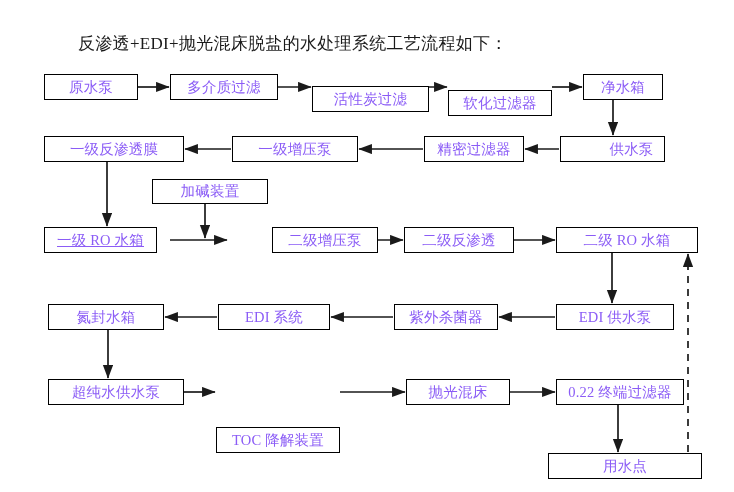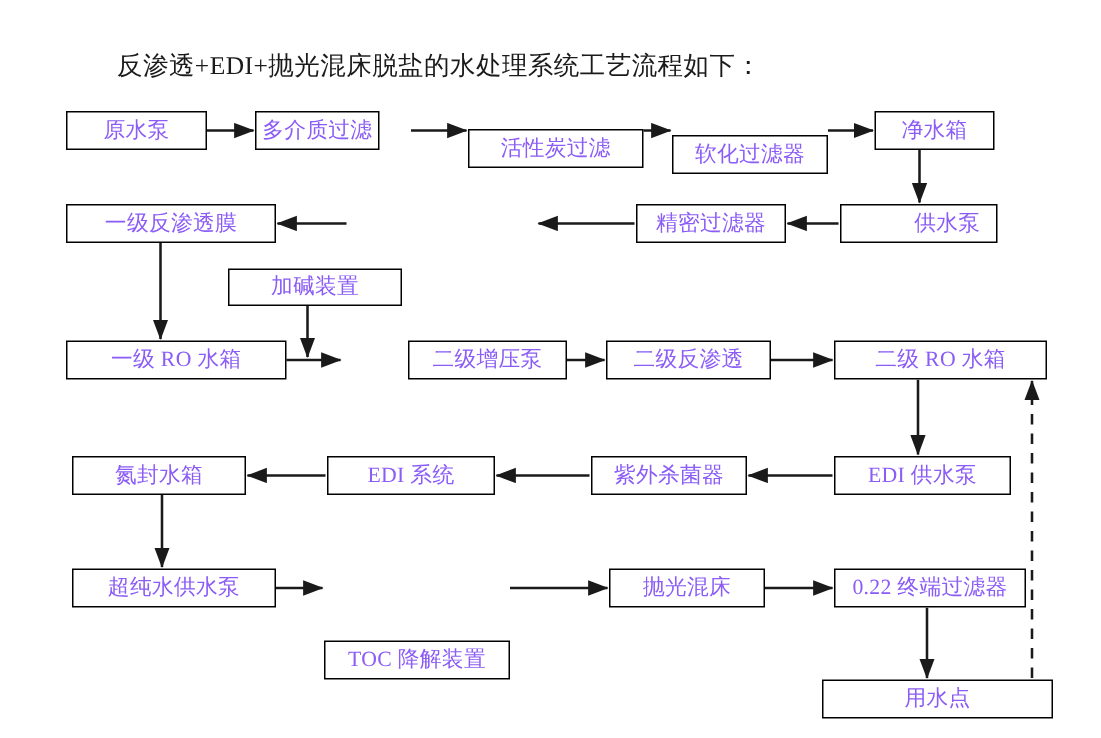--- a/index.html
+++ b/index.html
@@ -98,32 +98,33 @@
       <line x1="340" y1="392" x2="405" y2="392"></line>
       <line x1="510" y1="392" x2="555" y2="392"></line>
 
       <line x1="618" y1="405" x2="618" y2="452"></line>
 
       <line x1="688" y1="452" x2="688" y2="254" stroke-dasharray="7,6"></line>
     </g>
   </svg>
 
   <div class="node" style="left:44px;top:74px;width:94px;height:26px;">原水泵</div>
-  <div class="node" style="left:170px;top:74px;width:83px;height:26px;">多介质过滤</div>
+  <div class="node" style="left:170px;top:74px;width:108px;height:26px;">多介质过滤</div>
   <div class="node" style="left:312px;top:86px;width:117px;height:26px;">活性炭过滤</div>
   <div class="node" style="left:448px;top:90px;width:104px;height:26px;text-align:right;">软化过滤器</div>
   <div class="node" style="left:583px;top:74px;width:80px;height:26px;">净水箱</div>
 
   <div class="node" style="left:560px;top:136px;width:105px;height:26px;padding-left:38px;">供水泵</div>
   <div class="node" style="left:424px;top:136px;width:100px;height:26px;">精密过滤器</div>
+  <div class="node" style="left:232px;top:136px;width:126px;height:26px;">一级增压泵</div>
   <div class="node" style="left:44px;top:136px;width:140px;height:26px;">一级反渗透膜</div>
 
   <div class="node" style="left:152px;top:179px;width:116px;height:25px;">加碱装置</div>
 
-  <div class="node" style="left:44px;top:227px;width:147px;height:26px;">一级 RO 水箱</div>
+  <div class="node" style="left:44px;top:227px;width:113px;height:26px;text-decoration:underline;">一级 RO 水箱</div>
   <div class="node" style="left:228px;top:227px;width:106px;height:26px;margin-left:44px;">二级增压泵</div>
   <div class="node" style="left:404px;top:227px;width:110px;height:26px;">二级反渗透</div>
   <div class="node" style="left:556px;top:227px;width:142px;height:26px;">二级 RO 水箱</div>
 
   <div class="node" style="left:556px;top:304px;width:118px;height:26px;">EDI 供水泵</div>
   <div class="node" style="left:394px;top:304px;width:104px;height:26px;">紫外杀菌器</div>
   <div class="node" style="left:218px;top:304px;width:112px;height:26px;">EDI 系统</div>
   <div class="node" style="left:48px;top:304px;width:116px;height:26px;">氮封水箱</div>
 
   <div class="node" style="left:48px;top:379px;width:136px;height:26px;">超纯水供水泵</div>

